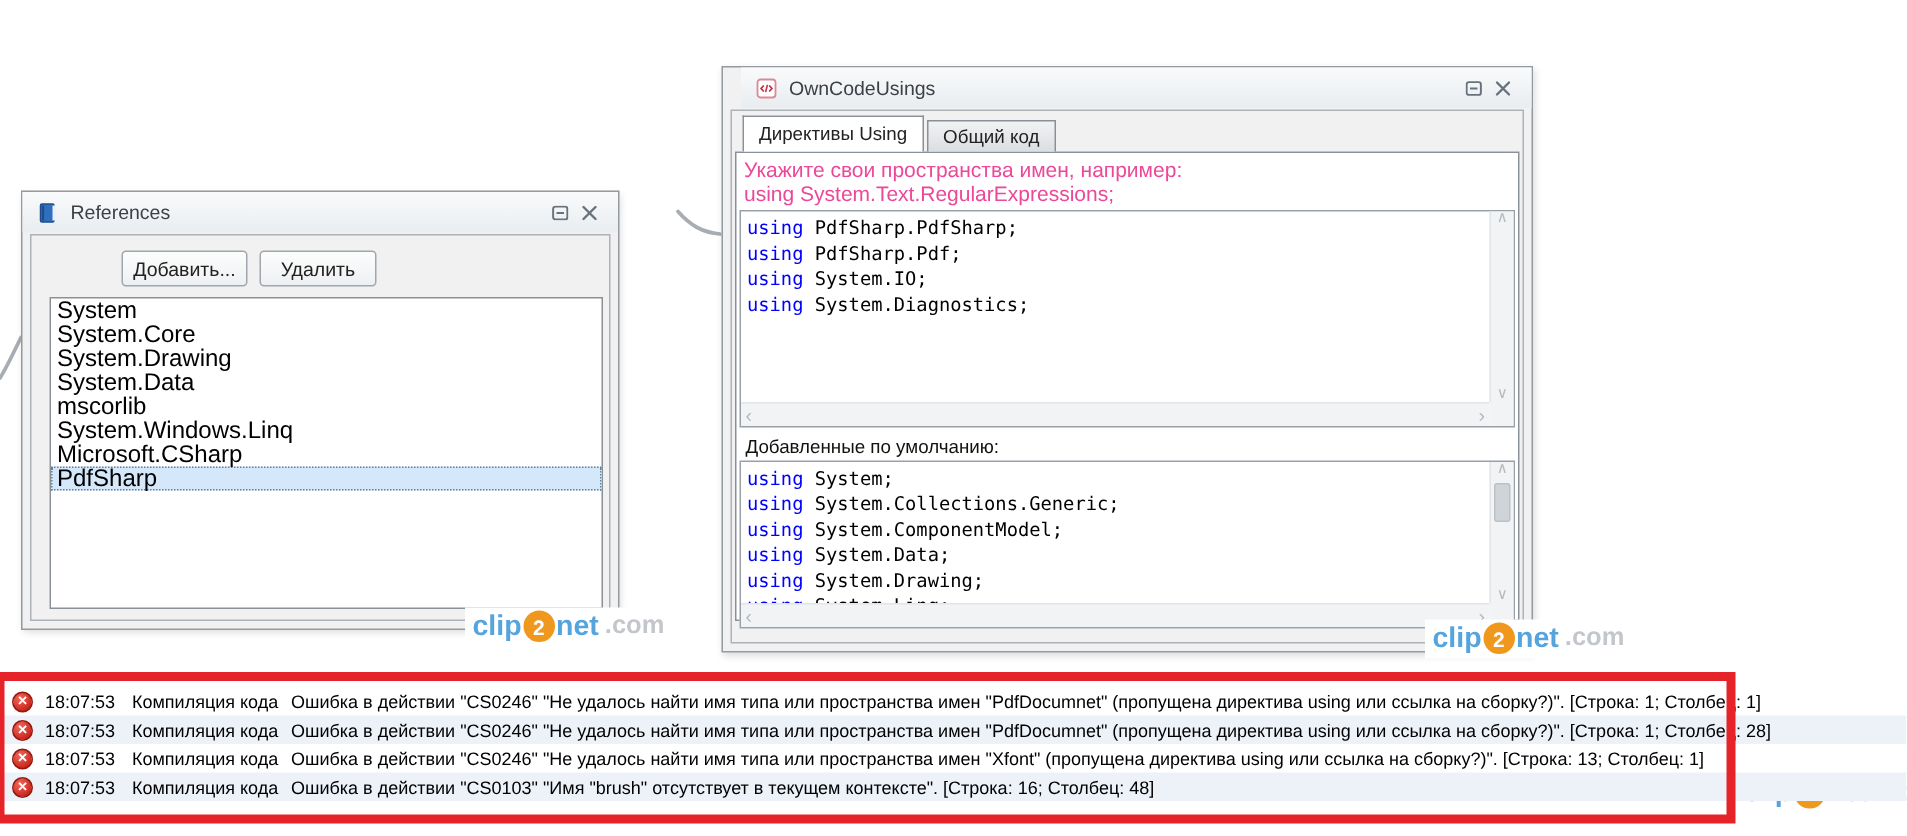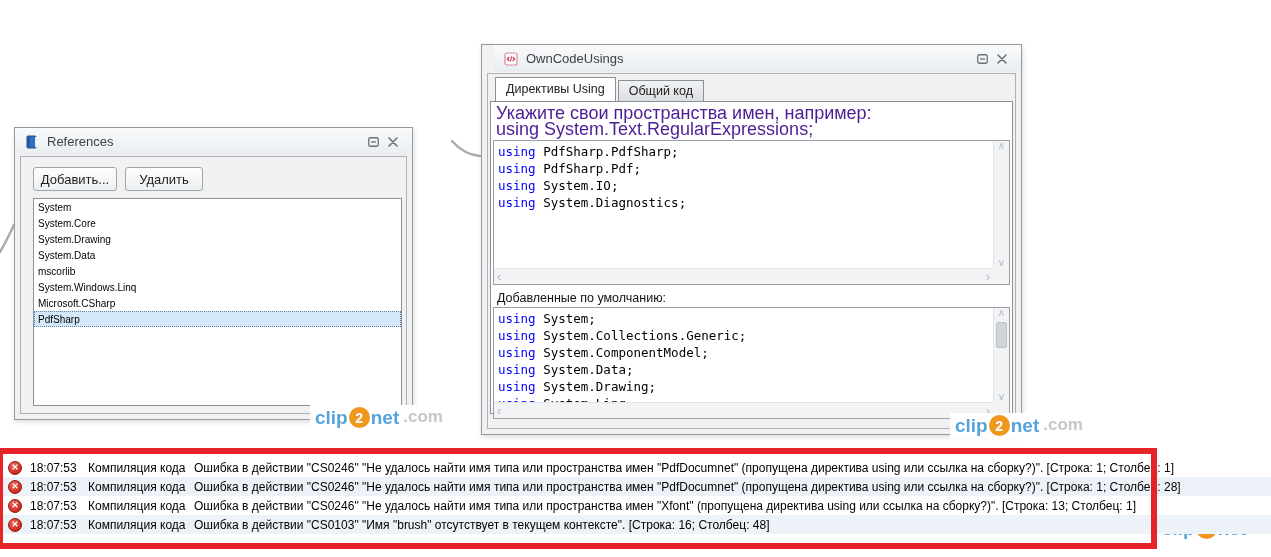--- a/index.html
+++ b/index.html
@@ -25,40 +25,40 @@
                    white-space:nowrap;overflow:hidden;}
   .winbtn{display:flex;align-items:center;justify-content:center;width:20px;height:18px;cursor:default;}
   .winbtn svg{display:block;}
   .client{position:absolute;left:5px;right:5px;top:28px;bottom:5px;
           border:1px solid #adb2b8;background:#f1f1f1;}
 
   
   .win-ref{left:14px;top:127px;width:399px;height:293px;}
   .btn{position:absolute;height:24px;display:flex;align-items:center;justify-content:center;
        font-size:13px;color:#222;background:linear-gradient(#fdfdfd,#edf0f2);
-       border:1px solid #9fa6ad;border-radius:3px;cursor:default;}
+       border:1px solid #9fa6ad;border-radius:3px;cursor:default;margin-left:48px;}
   .btn-add{left:12px;top:10px;width:84px;}
   .btn-del{left:104px;top:10px;width:78px;}
   .listbox{position:absolute;left:12px;top:41px;width:369px;height:208px;background:#fff;
            border:1px solid #8b9097;overflow:hidden;}
-  .list-item{height:16px;line-height:15px;padding:0 3px;font-size:10px;color:#000;
+  .list-item{height:16px;line-height:15px;padding:0 3px;font-size:16px;color:#000;
              border:1px dotted transparent;white-space:nowrap;}
   .list-item.selected{background:var(--selection-bg);border:1px dotted #62809f;}
 
   
   .win-us{left:481px;top:44px;width:541px;height:391px;padding-left:12px;}
   .tabstrip{position:absolute;left:7px;top:4px;height:23px;display:flex;align-items:flex-end;z-index:2;}
   .tab{height:21px;line-height:20px;padding:0 10px;font-size:12.5px;color:#222;
        border:1px solid #8a9097;background:linear-gradient(#f1f2f3,#dbdee2);
        border-bottom:none;cursor:default;white-space:nowrap;}
   .tab.active{height:24px;line-height:23px;background:#fff;position:relative;z-index:3;}
   .tab + .tab{margin-left:2px;}
   .tabpage{position:absolute;left:2px;right:2px;top:27px;bottom:14px;background:#fff;
            border:1px solid #8a9097;}
-  .hint{padding:3px 5px 0 5px;font-size:18px;line-height:16px;color:#4c1d95;}
+  .hint{padding:3px 5px 0 5px;font-size:14px;line-height:16px;color:#ec4899;}
   .codebox{position:absolute;left:2px;right:2px;background:#fff;border:1px solid #9aa0a7;}
   .codebox1{top:38px;height:145px;}
   .defaults-label{position:absolute;left:6px;top:189px;font-size:12.5px;color:#111;}
   .codebox2{top:205px;height:112px;}
   .code{position:absolute;left:4px;top:2px;right:18px;bottom:16px;overflow:hidden;
         font-family:"DejaVu Sans Mono","Liberation Mono",monospace;font-size:12.5px;
         line-height:17px;color:#000;white-space:pre;}
   .kw{color:var(--keyword-blue);}
   .vscroll{position:absolute;top:0;right:0;bottom:16px;width:16px;background:#f2f3f5;
            border-left:1px solid #e2e4e7;display:flex;flex-direction:column;

